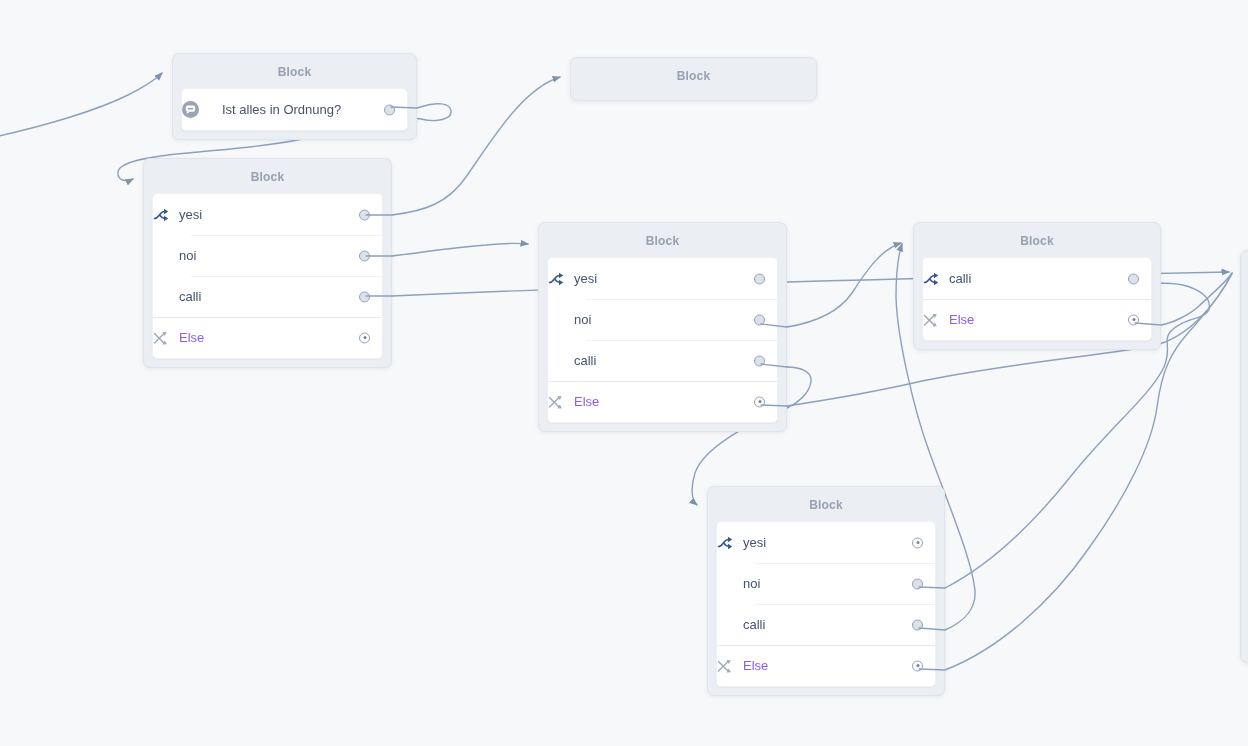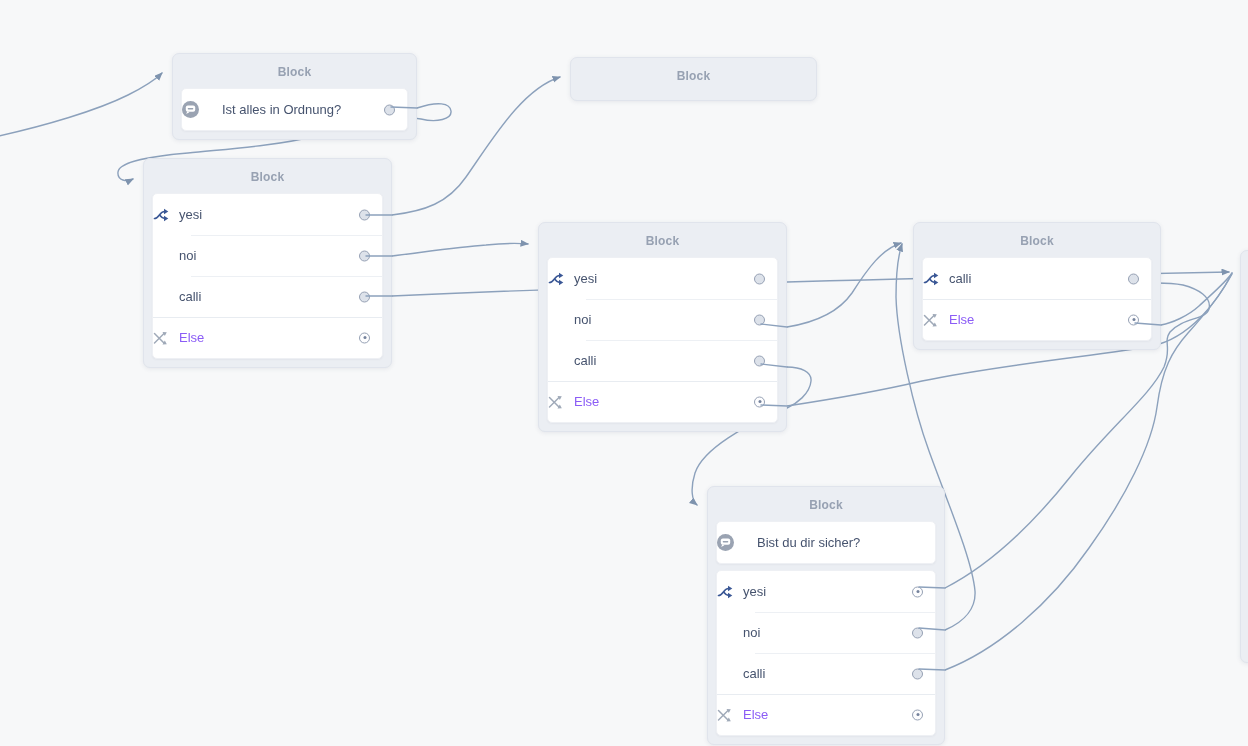--- a/index.html
+++ b/index.html
@@ -209,33 +209,20 @@
             </svg>
           </span>
           <span class="row-label">Else</span>
           <span class="port dot"></span>
         </div>
       </div>
     </div>
     <div class="block" style="left: 707px; top: 471px; width: 238px;">
       <div class="block-header">Block</div>
       <div class="card">
-        <div class="row message">
-          <span class="icon-slot">
-            <svg width="17" height="17" viewBox="0 0 17 17">
-              <circle cx="8.5" cy="8.5" r="8.5" fill="#9aa3b2"></circle>
-              <rect x="3.8" y="4.6" width="9.4" height="6.2" rx="2" fill="#ffffff"></rect>
-              <path d="M5.4 10.2 L4.2 13 L7.4 11.2 Z" fill="#ffffff"></path>
-              <rect x="5.7" y="7" width="5.6" height="1.5" rx="0.7" fill="#9aa3b2"></rect>
-            </svg>
-          </span>
-          <span class="row-label">Bist du dir sicher?</span>
-        </div>
-      </div>
-      <div class="card">
         <div class="row option">
           <span class="icon-slot">
             <svg width="17" height="15" viewBox="0 0 17 15">
               <path d="M1.5 11.5 C6 11.5 6.5 4.5 11.5 4.5" fill="none" stroke="#3a5795" stroke-width="1.7" stroke-linecap="round"></path>
               <path d="M6.8 8.2 C8.4 10.3 10 11.3 11.5 11.4" fill="none" stroke="#3a5795" stroke-width="1.7" stroke-linecap="round"></path>
               <path d="M11 1.8 L15.3 4.5 L11 7.2 Z" fill="#3a5795"></path>
               <path d="M11 8.8 L15.3 11.5 L11 14.2 Z" fill="#3a5795"></path>
             </svg>
           </span>
           <span class="row-label">yesi</span>

